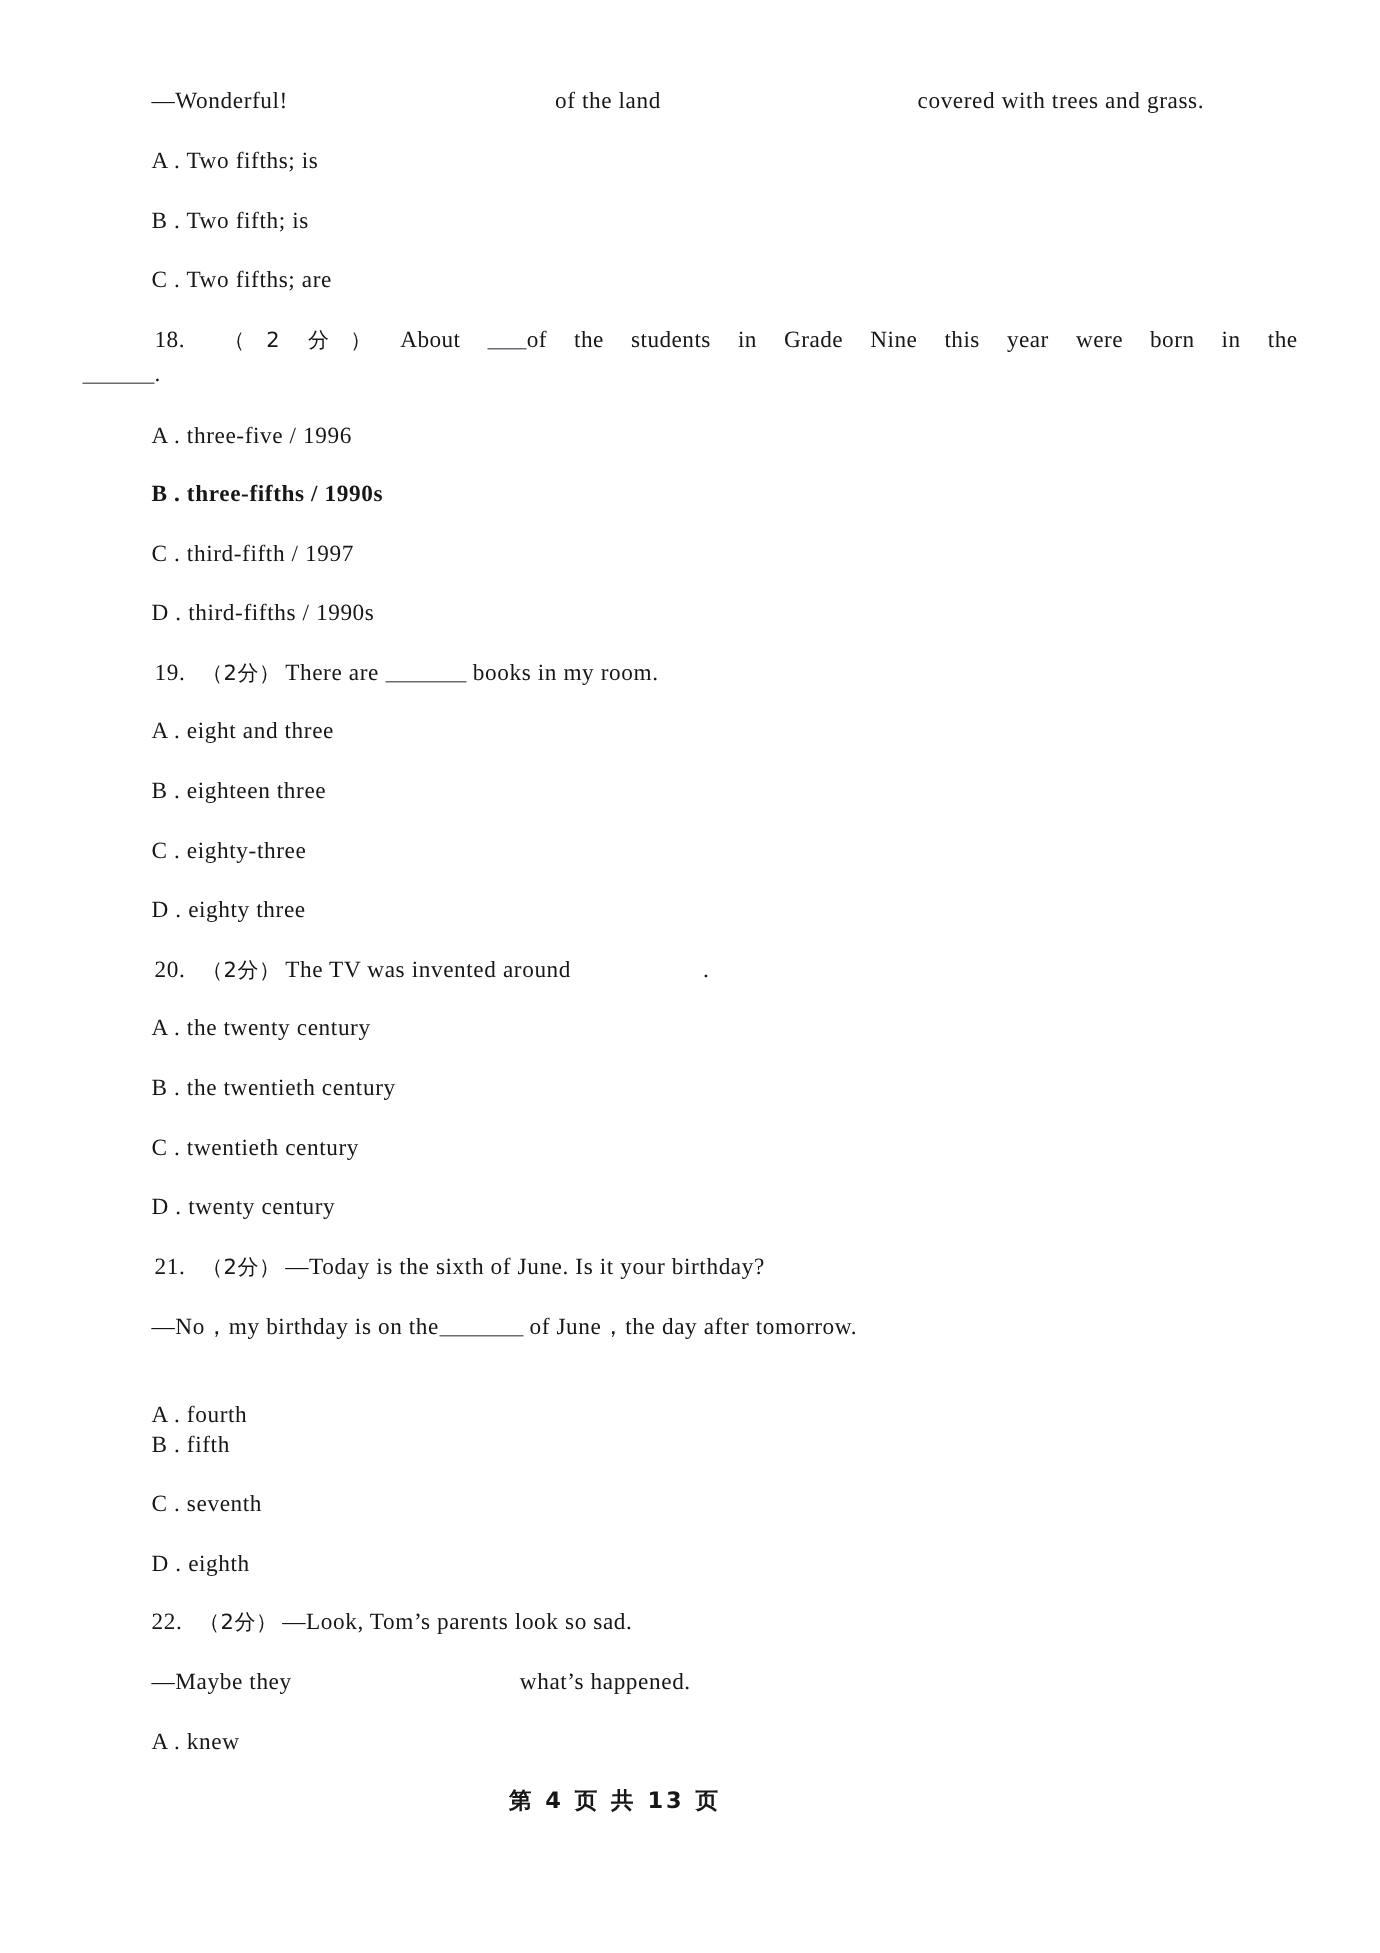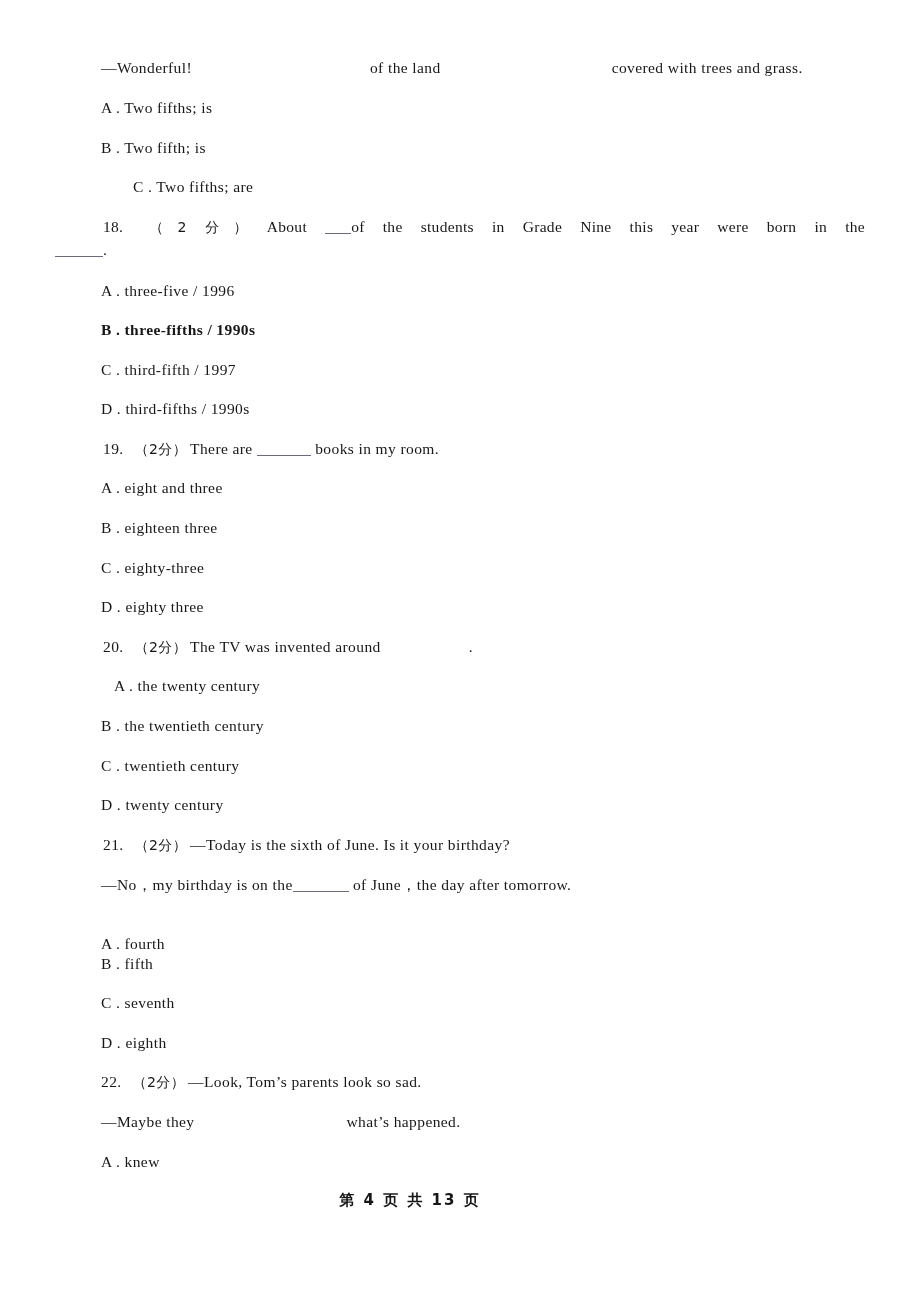--- a/index.html
+++ b/index.html
@@ -94,41 +94,41 @@
 </style>
 </head>
 <body>
 
 <div class="page">
 
   <div class="line" style="left:101px; top:58px;"><span>—Wonderful!</span><span class="blank-gap" style="width:178px;"></span><span>of the land</span><span class="blank-gap" style="width:171px;"></span><span>covered with trees and grass.</span></div>
 
   <div class="opt" style="left:101px; top:98px;">A . Two fifths; is</div>
   <div class="opt" style="left:101px; top:138px;">B . Two fifth; is</div>
-  <div class="opt" style="left:101px; top:177px;margin-left:32px;">C . Two fifths; are</div>
+  <div class="opt" style="left:101px; top:177px;">C . Two fifths; are</div>
 
   <div class="qline-just" style="left:103px; top:217px; width:762px;"><span>18.</span><span class="blank-gap" style="width:12px;"></span><span class="cjk">（2 分）</span><span class="blank-gap" style="width:5px;"></span><span>About </span><span class="blank" style="width:26px;"></span><span>of the students in Grade Nine this year were born in the</span></div>
 
   <div class="qline" style="left:55px; top:240px;"><span class="blank" style="width:48px;"></span><span>.</span></div>
 
   <div class="opt" style="left:101px; top:281px;">A . three-five / 1996</div>
   <div class="opt" style="left:101px; top:320px;font-weight:bold;">B . three-fifths / 1990s</div>
   <div class="opt" style="left:101px; top:360px;">C . third-fifth / 1997</div>
   <div class="opt" style="left:101px; top:399px;">D . third-fifths / 1990s</div>
 
   <div class="qline" style="left:103px; top:439px;"><span>19.</span><span class="blank-gap" style="width:11px;"></span><span class="cjk">（2分）</span><span class="blank-gap" style="width:3px;"></span><span>There are </span><span class="blank" style="width:54px;"></span><span> books in my room.</span></div>
 
   <div class="opt" style="left:101px; top:478px;">A . eight and three</div>
   <div class="opt" style="left:101px; top:518px;">B . eighteen three</div>
   <div class="opt" style="left:101px; top:558px;">C . eighty-three</div>
   <div class="opt" style="left:101px; top:597px;">D . eighty three</div>
 
   <div class="qline" style="left:103px; top:637px;"><span>20.</span><span class="blank-gap" style="width:11px;"></span><span class="cjk">（2分）</span><span class="blank-gap" style="width:3px;"></span><span>The TV was invented around</span><span class="blank-gap" style="width:88px;"></span><span>.</span></div>
 
-  <div class="opt" style="left:114px; top:676px;font-family:Liberation Serif, serif;">A . the twenty century</div>
+  <div class="opt" style="left:101px; top:676px;font-family:Liberation Serif, serif;">A . the twenty century</div>
   <div class="opt" style="left:101px; top:716px;">B . the twentieth century</div>
   <div class="opt" style="left:101px; top:756px;">C . twentieth century</div>
   <div class="opt" style="left:101px; top:795px;">D . twenty century</div>
 
   <div class="qline" style="left:103px; top:835px;"><span>21.</span><span class="blank-gap" style="width:11px;"></span><span class="cjk">（2分）</span><span class="blank-gap" style="width:3px;"></span><span>—Today is the sixth of June. Is it your birthday?</span></div>
 
   <div class="qline" style="left:101px; top:875px;"><span>—No，my birthday is on the</span><span class="blank" style="width:56px;"></span><span> of June，the day after tomorrow.</span></div>
 
   <div class="opt" style="left:101px; top:914px;margin-top:20px;">A . fourth</div>
   <div class="opt" style="left:101px; top:954px;">B . fifth</div>

